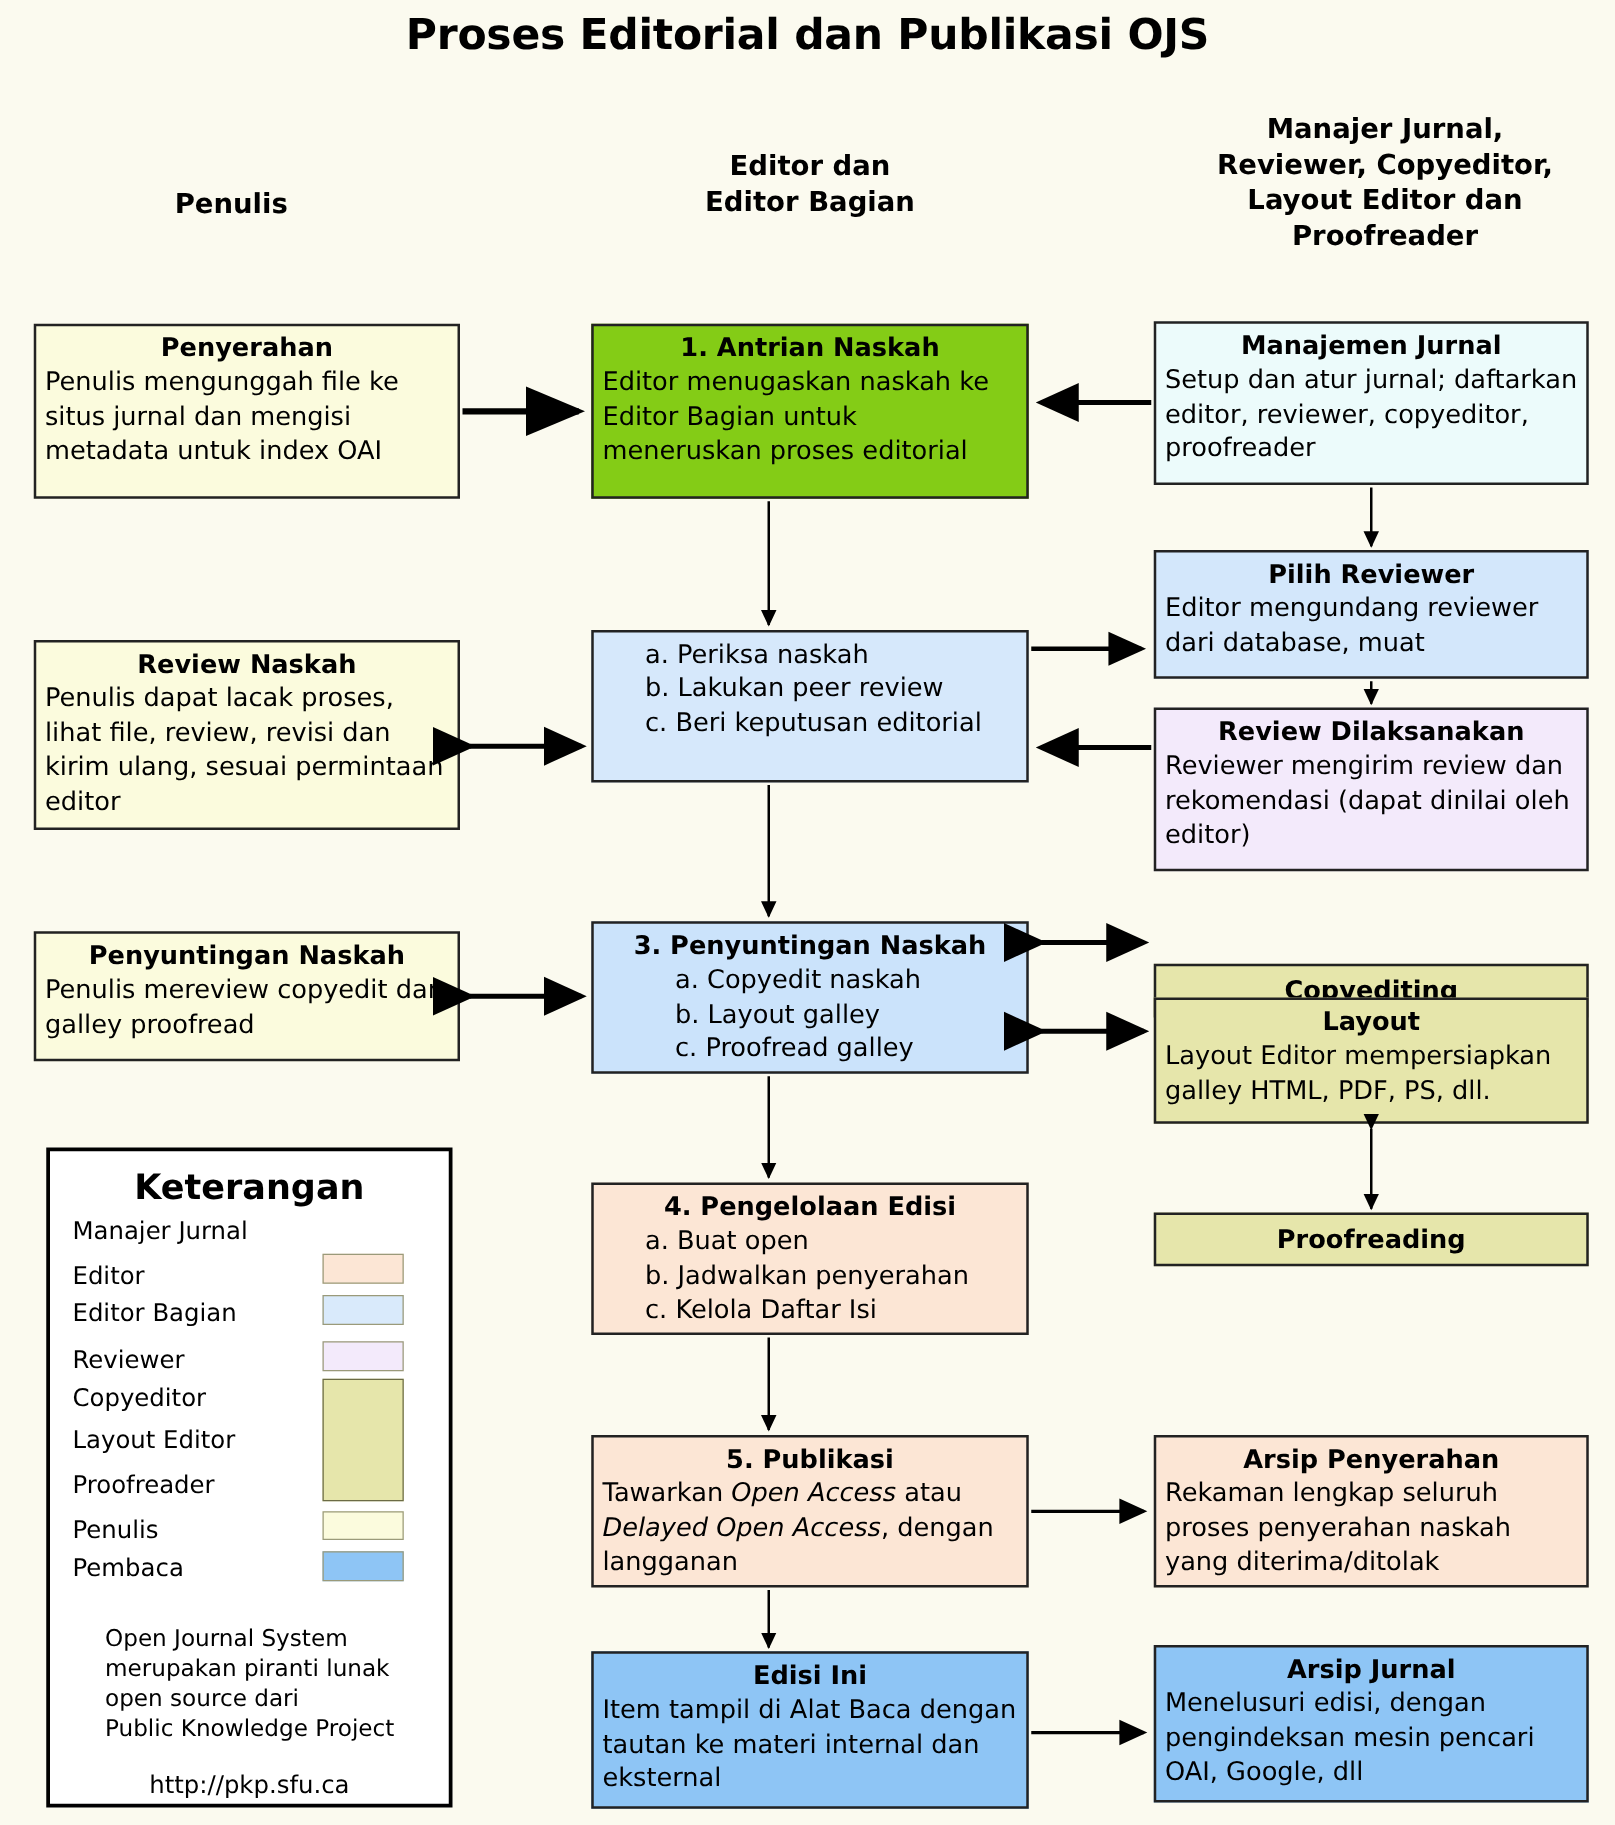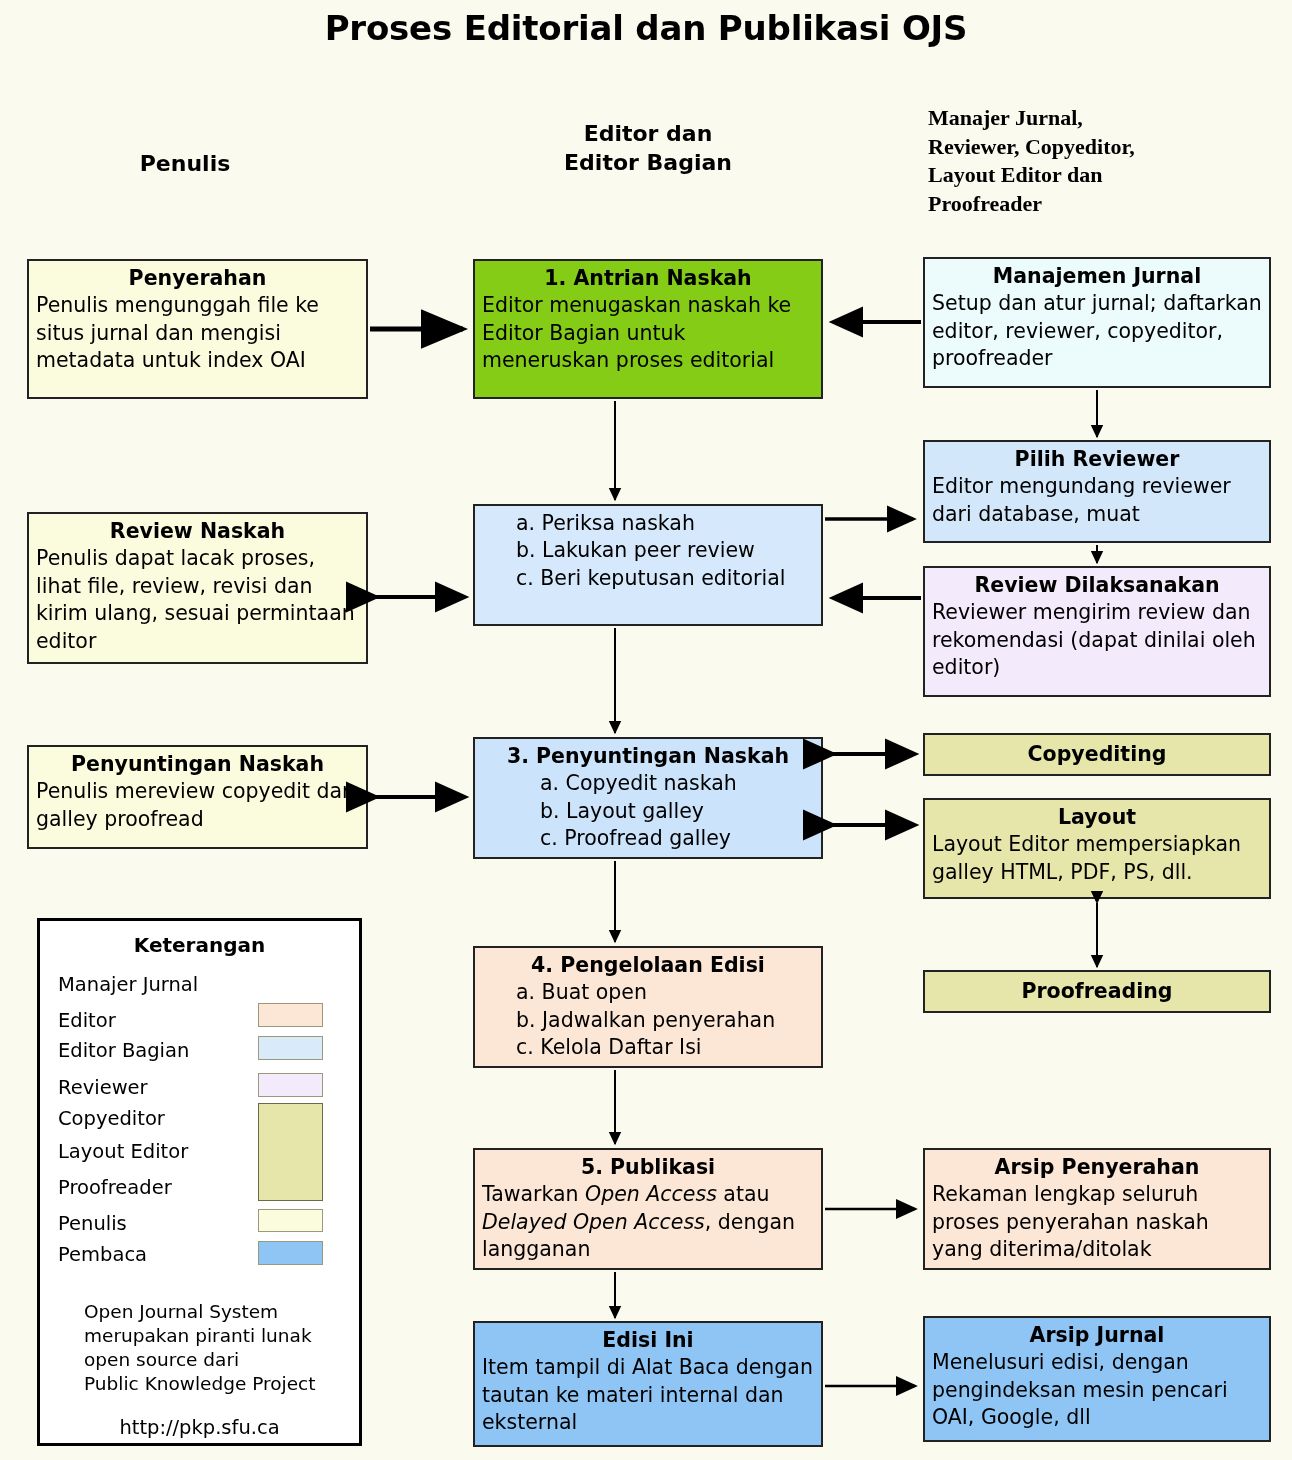--- a/index.html
+++ b/index.html
@@ -27,40 +27,40 @@
   .box .bt{display:block;text-align:center;font-weight:bold;font-size:20.5px;}
   .box .bb{display:block;text-align:left;}
   .sublist{display:block;text-align:left;padding-left:34px;}
   .legend{
     position:absolute;box-sizing:border-box;
     background:#ffffff;border:3px solid #000;
     font-size:19px;
   }
   .legend-title{
     position:absolute;left:0;top:12px;width:100%;
-    text-align:center;font-weight:bold;font-size:20px;
+    text-align:center;font-weight:bold;font-size:28px;
   }
   .lg-row{position:absolute;font-size:19.5px;white-space:nowrap;}
   .sw{position:absolute;box-sizing:border-box;border:1px solid #9a9a7a;}
   .lg-note{position:absolute;font-size:18.5px;line-height:1.30;white-space:pre-line;}
   .lg-url{position:absolute;font-size:19.5px;width:100%;text-align:center;}
   svg.arrows{position:absolute;left:0;top:0;width:1292px;height:1460px;pointer-events:none;}
   i{font-style:italic;}
 </style>
 </head>
 <body>
 
 <div id="canvas">
 
   <div class="title">Proses Editorial dan Publikasi OJS</div>
 
   <div class="colhead" style="left:0px;top:150px;width:370px;text-align:center;white-space:pre-line;">Penulis</div>
   <div class="colhead" style="left:470px;top:120px;width:356px;text-align:center;white-space:pre-line;">Editor dan
 Editor Bagian</div>
-  <div class="colhead" style="left:928px;top:104px;width:360px;text-align:left;white-space:pre-line;font-family:Liberation Serif, serif;">Manajer Jurnal,
+  <div class="colhead" style="left:928px;top:90px;width:360px;text-align:center;white-space:pre-line;">Manajer Jurnal,
 Reviewer, Copyeditor,
 Layout Editor dan
 Proofreader</div>
 
   <div class="box" style="left:27px;top:259px;width:341px;height:140px;background:#fbfbdd;">
     <span class="bt">Penyerahan</span>
     <span class="bb">Penulis mengunggah file ke situs jurnal dan mengisi metadata untuk index OAI</span>
   </div>
 
   <div class="box" style="left:473px;top:259px;width:350px;height:140px;background:#84cc16;">
@@ -99,21 +99,21 @@
     <span class="bb">Penulis mereview copyedit dan galley proofread</span>
   </div>
 
   <div class="box" style="left:473px;top:737px;width:350px;height:122px;background:#cbe3fb;">
     <span class="bt">3. Penyuntingan Naskah</span>
     <span class="sublist" style="padding-left:58px;">a. Copyedit naskah</span>
     <span class="sublist" style="padding-left:58px;">b. Layout galley</span>
     <span class="sublist" style="padding-left:58px;">c. Proofread galley</span>
   </div>
 
-  <div class="box" style="left:923px;top:733px;width:348px;height:43px;background:#e6e6ab;display:flex;align-items:center;justify-content:center;">
+  <div class="box" style="left:923px;top:771px;width:348px;height:43px;background:#e6e6ab;display:flex;align-items:center;justify-content:center;">
     <span class="bt">Copyediting</span>
   </div>
 
   <div class="box" style="left:923px;top:798px;width:348px;height:101px;background:#e6e6ab;">
     <span class="bt">Layout</span>
     <span class="bb">Layout Editor mempersiapkan galley HTML, PDF, PS, dll.</span>
   </div>
 
   <div class="box" style="left:923px;top:970px;width:348px;height:43px;background:#e6e6ab;display:flex;align-items:center;justify-content:center;">
     <span class="bt">Proofreading</span>

